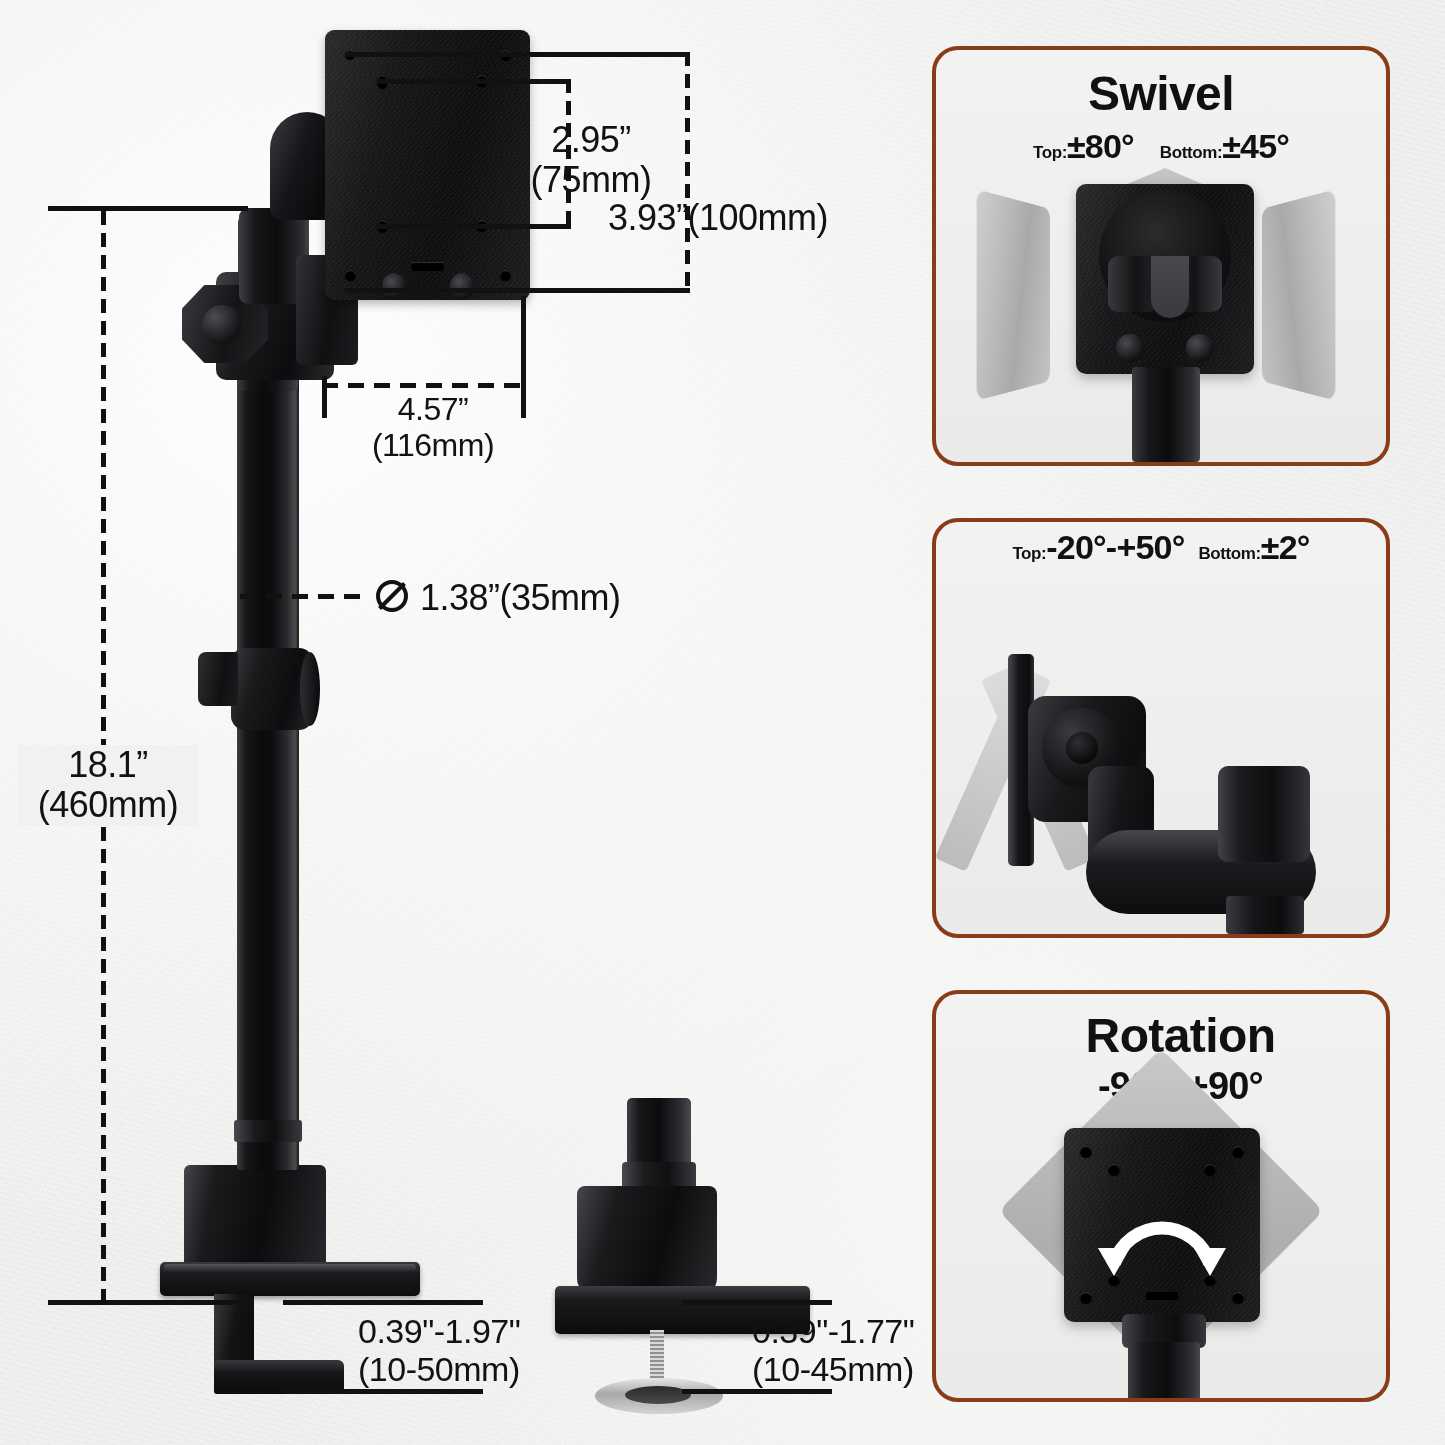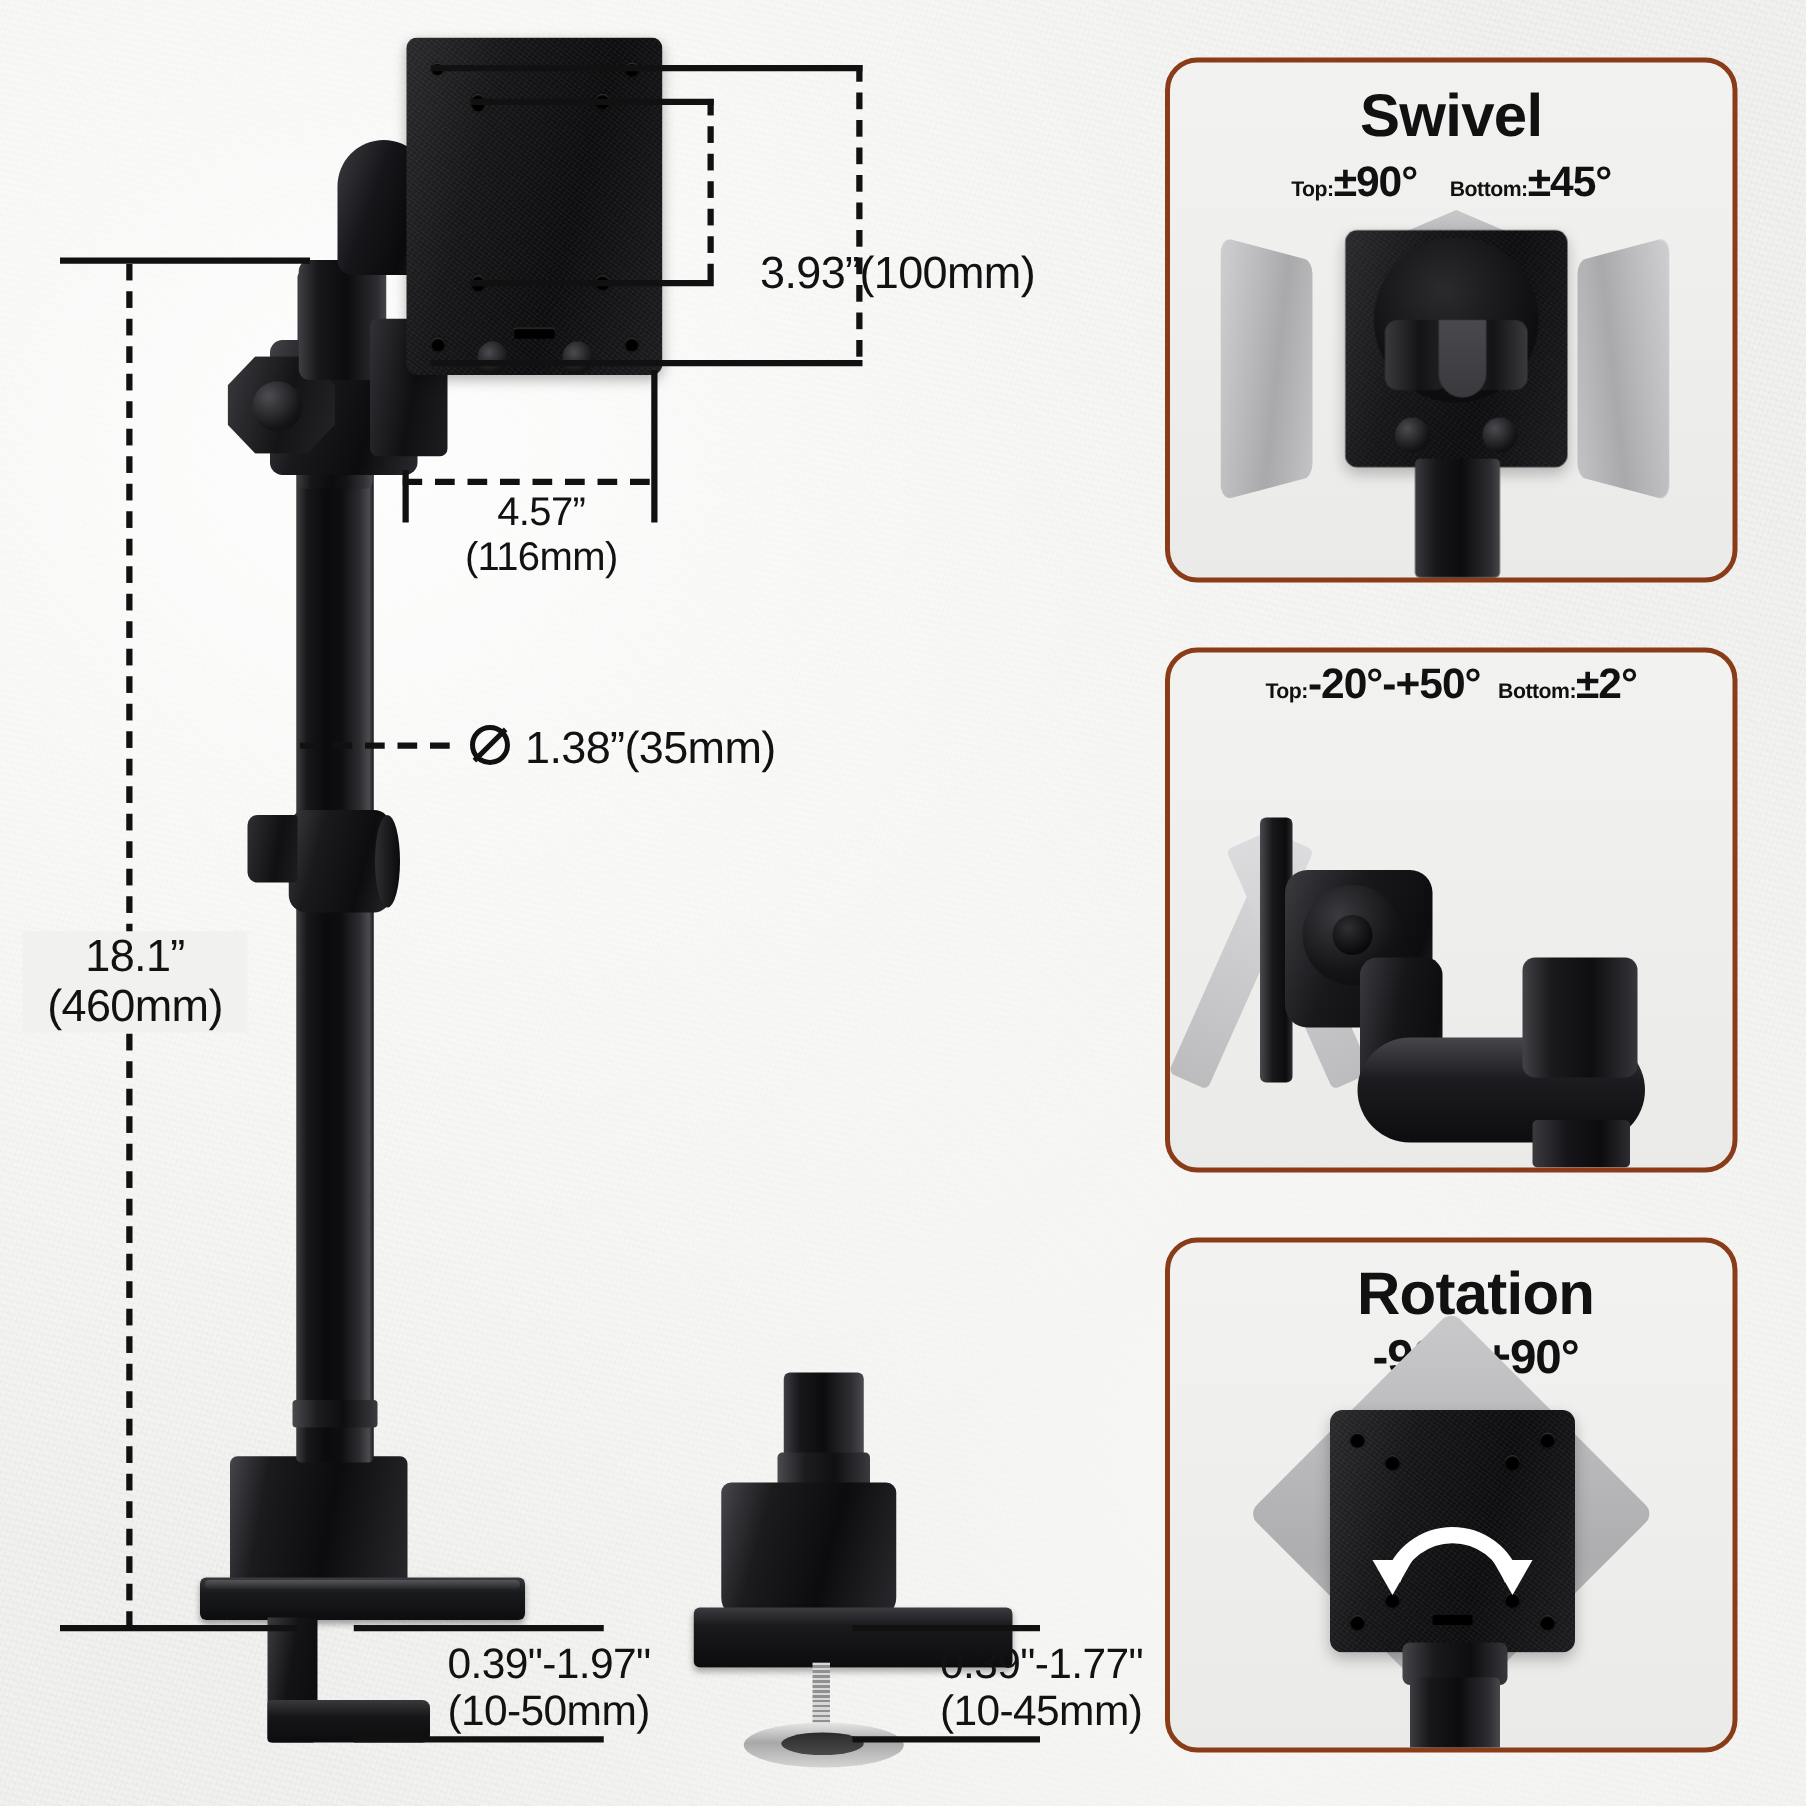--- a/index.html
+++ b/index.html
@@ -167,20 +167,22 @@
                   background:repeating-linear-gradient(180deg,#d8d8d8 0 2px,#909090 2px 4px);"></div>
       <div class="abs" style="left:40px;top:288px;width:128px;height:36px;border-radius:50%;
                   background:linear-gradient(180deg,#e6e6e6,#a8a8a8 45%,#d4d4d4);"></div>
       <div class="abs" style="left:70px;top:296px;width:66px;height:18px;border-radius:50%;
                   background:linear-gradient(180deg,#2b2b2b,#4a4a4a);"></div>
     </div>
 
     <div class="abs solidline" style="left:377px;top:79px;width:194px;height:5px;"></div>
     <div class="abs solidline" style="left:377px;top:224px;width:194px;height:5px;"></div>
     <div class="abs vdash" style="left:566px;top:79px;width:5px;height:150px;"></div>
+    <div class="abs dimtext" style="left:506px;top:120px;width:170px;font-size:36px;">2.95”
+(75mm)</div>
 
     <div class="abs solidline" style="left:345px;top:52px;width:345px;height:5px;"></div>
     <div class="abs solidline" style="left:345px;top:288px;width:345px;height:5px;"></div>
     <div class="abs vdash" style="left:685px;top:52px;width:5px;height:241px;"></div>
     <div class="abs dimtext" style="left:608px;top:198px;width:300px;font-size:36px;text-align:left;">3.93”(100mm)</div>
 
     <div class="abs solidline" style="left:322px;top:376px;width:5px;height:42px;"></div>
     <div class="abs solidline" style="left:521px;top:296px;width:5px;height:122px;"></div>
     <div class="abs hdash" style="left:322px;top:383px;width:204px;height:5px;"></div>
     <div class="abs dimtext" style="left:338px;top:392px;width:190px;font-size:32px;">4.57”
@@ -208,21 +210,21 @@
 
     <div class="abs solidline" style="left:682px;top:1300px;width:150px;height:5px;"></div>
     <div class="abs solidline" style="left:682px;top:1389px;width:150px;height:5px;"></div>
     <div class="abs dimtext" style="left:752px;top:1312px;width:250px;font-size:34px;text-align:left;">0.39"-1.77"
 (10-45mm)</div>
   </div>
 
   <div class="panel" style="left:932px;top:46px;width:458px;height:420px;">
     <div class="panel-title" style="margin-top:16px;font-size:48px;">Swivel</div>
     <div class="panel-sub" style="margin-top:6px;">
-      <span><span class="sub-lbl">Top:</span><span class="sub-val">±90°</span></span>
+      <span><span class="sub-lbl">Top:</span><span class="sub-val">±80°</span></span>
       <span><span class="sub-lbl">Bottom:</span><span class="sub-val">±45°</span></span>
     </div>
 
     <div class="panel-art" style="height:300px;">
 
       <div class="abs ghost" style="left:22px;top:38px;width:118px;height:190px;border-radius:12px;
                   transform:perspective(460px) rotateY(52deg);
                   background:linear-gradient(100deg,#cfcfd1,#a9a9ac 55%,#c4c4c6);"></div>
       <div class="abs ghost" style="left:300px;top:38px;width:118px;height:190px;border-radius:12px;
                   transform:perspective(460px) rotateY(-52deg);

